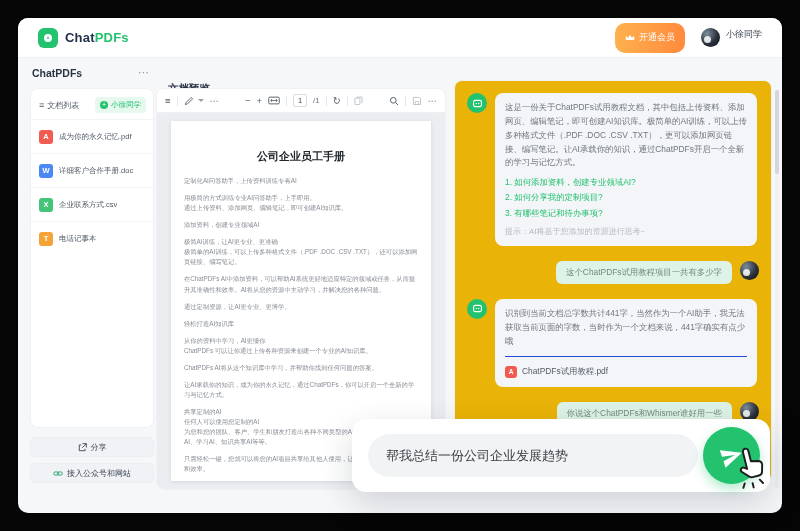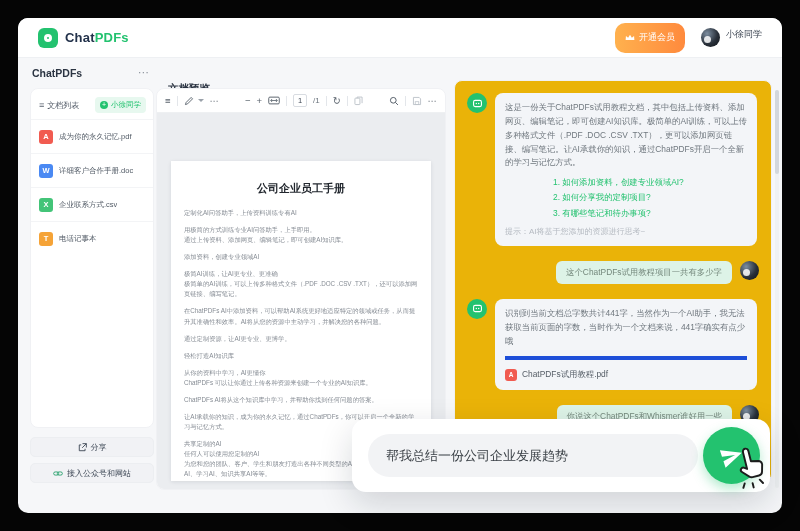--- a/index.html
+++ b/index.html
@@ -45,35 +45,35 @@
   .pdf-toolbar { height:24px; border-bottom:1px solid #eef0f2; display:flex; align-items:center; padding:0 8px; color:#5a636d; font-size:9.5px; gap:6px; }
   .tb-group { display:flex; align-items:center; gap:6px; }
   .tb-sep { width:1px; height:10px; background:#e3e6ea; }
   .tb-ic { cursor:pointer; line-height:1; display:flex; align-items:center; }
   .tb-dim { color:#bcc2c9; }
   .tb-flex { flex:1; }
   .page-box { width:14px; height:13px; border:1px solid #d8dce1; border-radius:2px; font-size:7.5px; color:#3a4350; text-align:center; line-height:12px; }
   .page-total { font-size:8px; color:#6a737d; }
   .caret-dn { width:0; height:0; border-left:3px solid transparent; border-right:3px solid transparent; border-top:3.5px solid #9aa1aa; margin-left:-2px; }
   .pdf-area { position:absolute; left:0; right:0; top:24px; bottom:0; background:#ebedf0; }
-  .pdf-page { position:absolute; left:14px; right:14px; top:8px; bottom:8px; background:#fff; box-shadow:0 1px 4px rgba(20,30,45,.10); padding:16px 13px; overflow:hidden;margin-top:40px; }
+  .pdf-page { position:absolute; left:14px; right:14px; top:8px; bottom:8px; background:#fff; box-shadow:0 1px 4px rgba(20,30,45,.10); padding:24px 13px; overflow:hidden; }
   .doc-title { font-size:11px; font-weight:bold; color:#22272e; text-align:center; margin:4px 0 12px; }
   .doc-p { font-size:6.3px; line-height:1.6; color:#868c94; margin-bottom:7px; white-space:pre-line; }
 
   
   .chat-card { position:absolute; left:436px; top:22px; width:318px; height:402px; background:#eab308; border:1px solid #f0f1f4; border-radius:8px; padding:12px 12px; overflow:hidden; }
   .msg { display:flex; gap:8px; margin-bottom:15px; }
   .msg.user { justify-content:flex-end; align-items:flex-start; }
   .ai-av { width:20px; height:20px; border-radius:50%; background:#23c26f; flex:none; display:flex; align-items:center; justify-content:center; }
   .bub-ai { background:#f3f5f8; border-radius:8px; padding:8px 10px; font-size:8.4px; color:#70787f; line-height:1.65; max-width:262px; }
   .sug { color:#23c26f; font-size:8.4px; line-height:1.8; }
-  .sug-wrap { margin-top:5px;margin-left:48px; }
+  .sug-wrap { margin-top:5px; }
   .hint { color:#b5bac1; font-size:8px; margin-top:4px; }
   .bub-user { background:#ddf3e7; border-radius:6px; padding:6px 10px; font-size:8.4px; color:#74887c; max-width:250px; }
-  .chip { display:flex; align-items:center; gap:5px; border-top:4px solid #1d4ed8; margin-top:8px; padding-top:8px; font-size:8.4px; color:#555d66; cursor:pointer; }
+  .chip { display:flex; align-items:center; gap:5px; border-top:1px solid #1d4ed8; margin-top:8px; padding-top:8px; font-size:8.4px; color:#555d66; cursor:pointer; }
   .chip .f-badge { width:12px; height:12px; font-size:6.5px; }
   .caret-type { display:inline-block; width:1.5px; height:9px; background:#2b3440; vertical-align:-1px; margin-left:2px; }
 
   .scrollbar { position:absolute; right:3px; top:32px; width:4px; height:398px; background:#eff1f3; border-radius:2px; }
   .scroll-thumb { width:4px; height:84px; background:#d3d7dc; border-radius:2px; cursor:pointer; }
 
   
   .composer { position:absolute; left:352px; top:419px; width:418px; height:73px; background:#fff; border-radius:14px; box-shadow:0 12px 34px rgba(15,25,40,.16); z-index:20; }
   .composer input { position:absolute; left:16px; top:15px; width:330px; height:43px; background:#f2f3f5; border:none; outline:none; border-radius:22px; padding:0 18px; font-size:13px; color:#3a4046; font-family:inherit; }
   .send-btn { position:absolute; right:10px; top:8px; width:57px; height:57px; border-radius:50%; background:#23c26f; display:flex; align-items:center; justify-content:center; cursor:pointer; box-shadow:0 5px 12px rgba(35,194,111,.35); }

